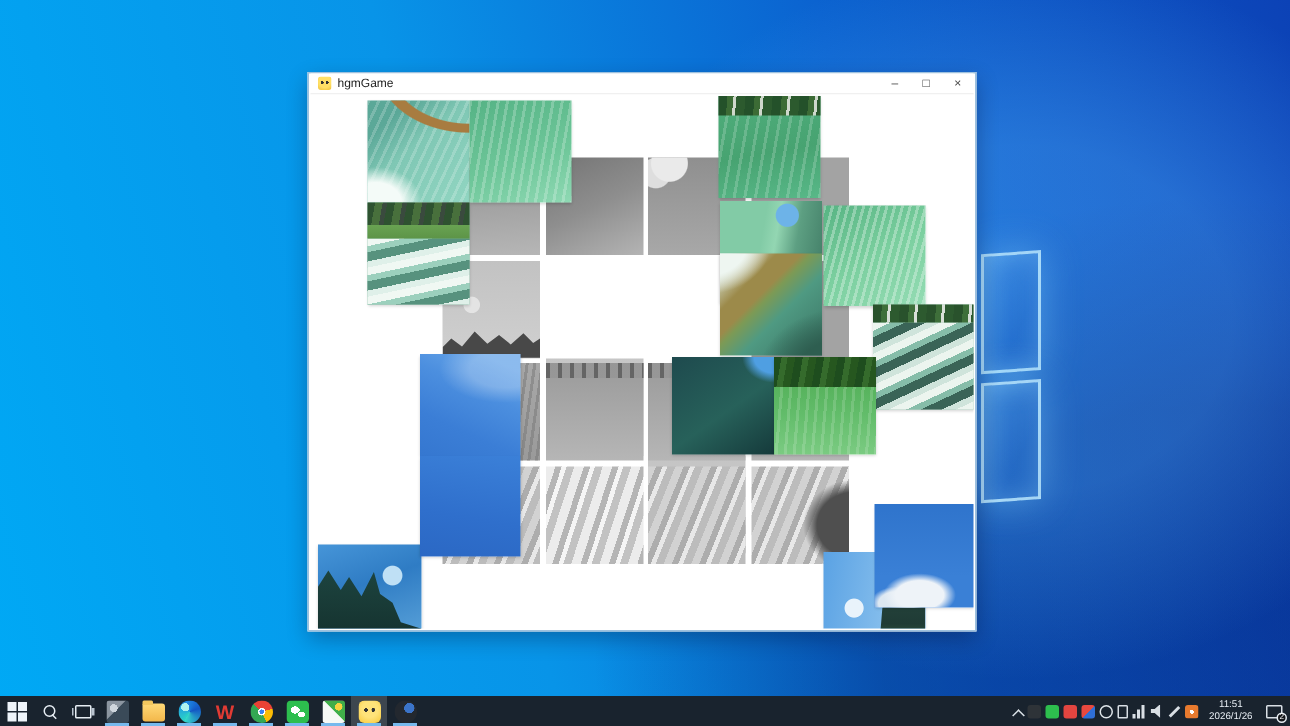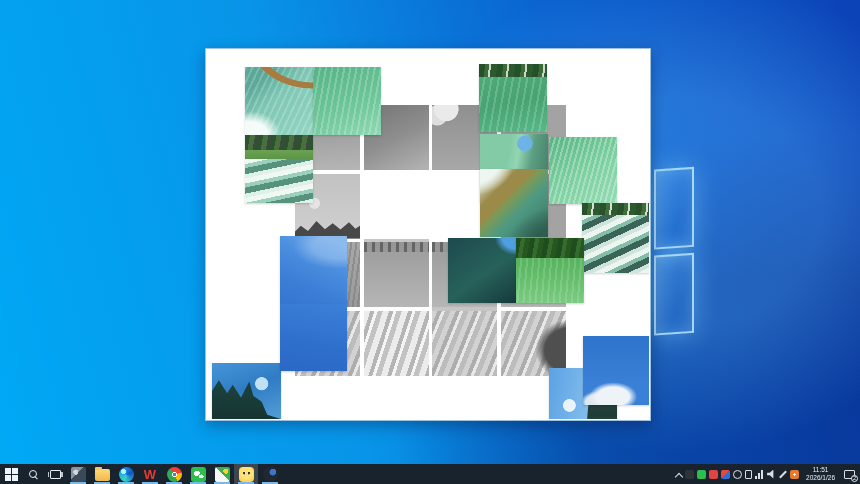--- a/index.html
+++ b/index.html
@@ -211,20 +211,29 @@
 <body>
 
 <div class="desktop">
 
   <div class="win-wallpaper-logo">
     <div class="wl-pane p1"></div>
     <div class="wl-pane p2"></div>
   </div>
 
   <div class="game-window">
+    <div class="titlebar">
+      <span class="title-icon"></span>
+      <span class="title-text">hgmGame</span>
+      <span class="win-controls">
+        <span class="win-btn">–</span>
+        <span class="win-btn">□</span>
+        <span class="win-btn">×</span>
+      </span>
+    </div>
     <div class="client" id="board">
         <div class="cell k-sky-a" style="left: 88px; top: 42px; width: 65px; height: 65px;"></div>
         <div class="cell k-cloud-dark" style="left: 156.5px; top: 42px; width: 65px; height: 65px;"></div>
         <div class="cell k-sky-cloud" style="left: 225px; top: 42px; width: 65px; height: 65px;"></div>
         <div class="cell k-sky-plain" style="left: 293.5px; top: 42px; width: 65px; height: 65px;"></div>
         <div class="cell k-mtn-ridge" style="left: 88px; top: 110.5px; width: 65px; height: 65px;"></div>
         <div class="cell k-mtn-peaks" style="left: 156.5px; top: 110.5px; width: 65px; height: 65px;"></div>
         <div class="cell k-mtn-clouds" style="left: 225px; top: 110.5px; width: 65px; height: 65px;"></div>
         <div class="cell k-sky-plain" style="left: 293.5px; top: 110.5px; width: 65px; height: 65px;"></div>
         <div class="cell k-shore" style="left: 88px; top: 179px; width: 65px; height: 65px;"></div>

